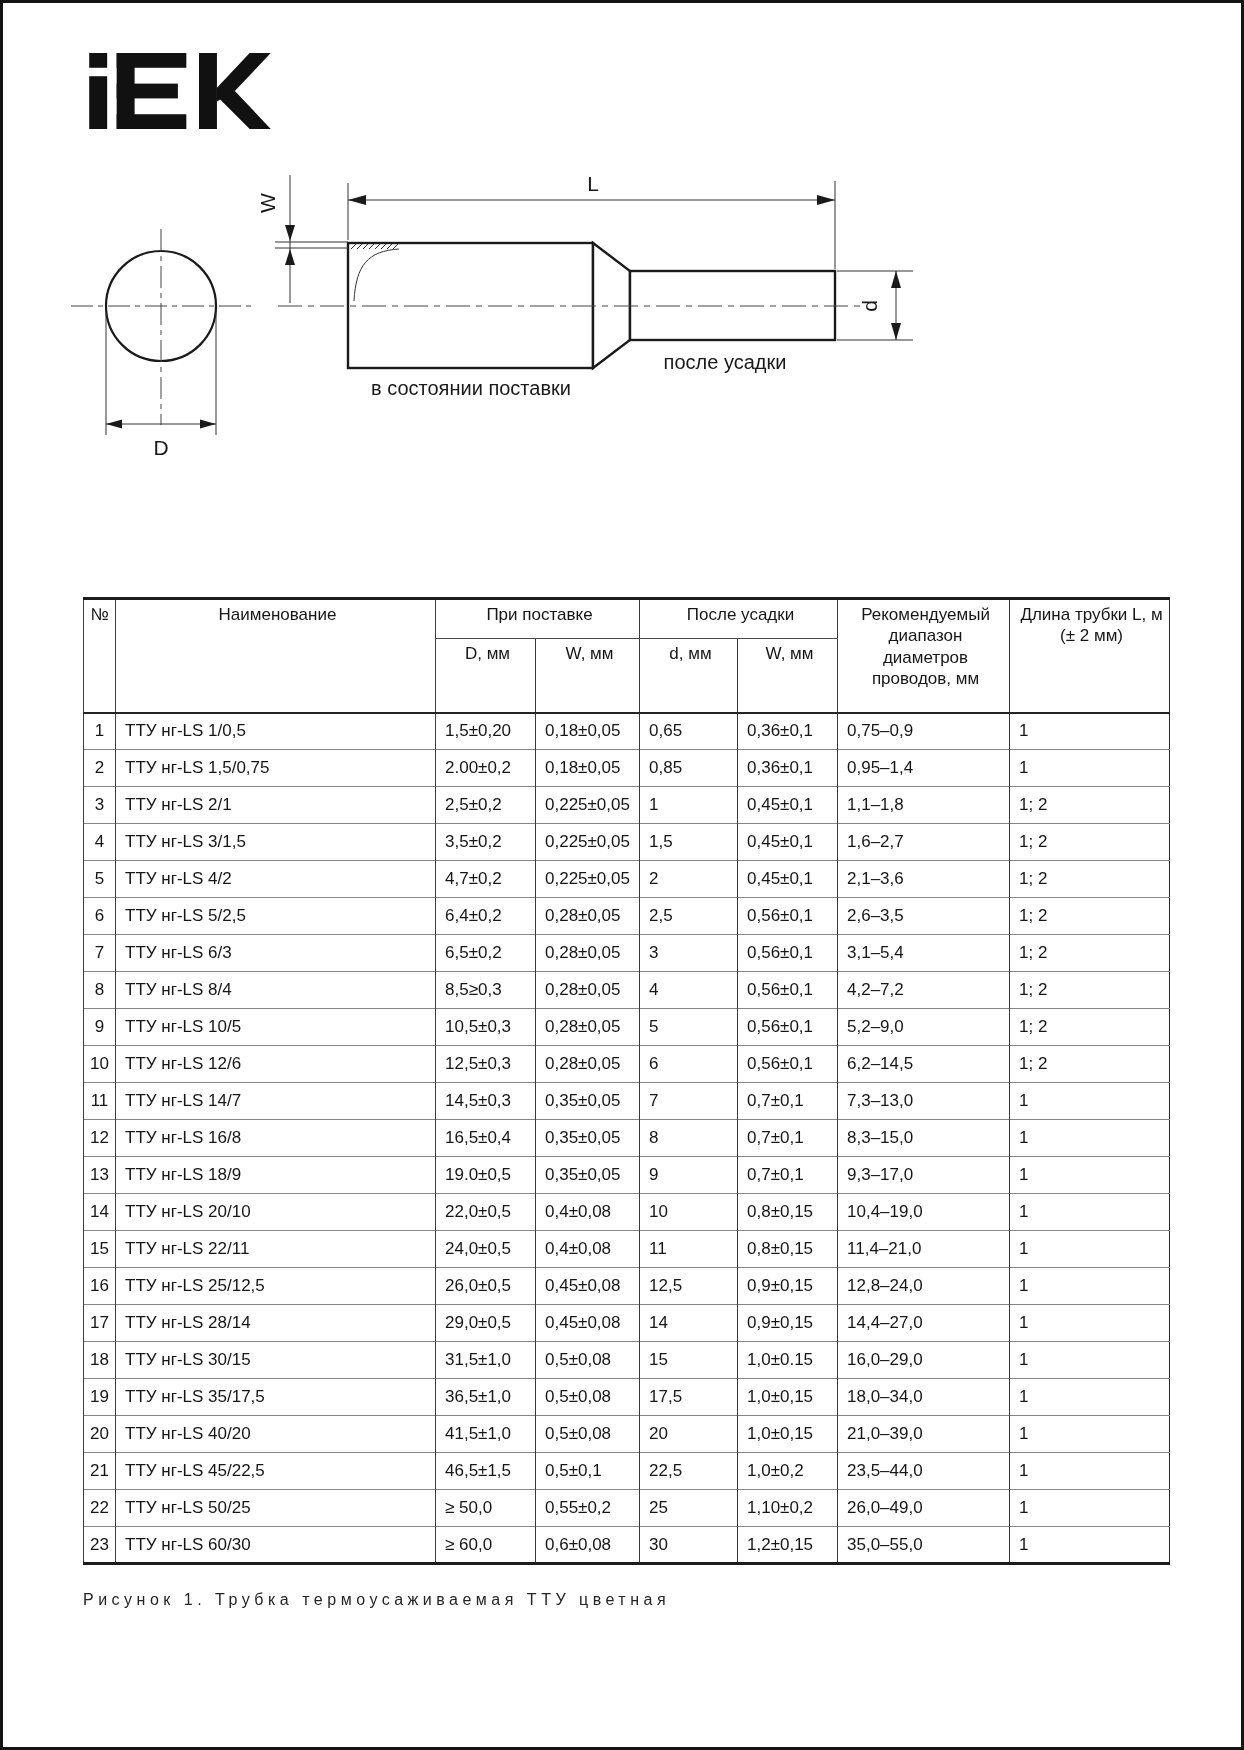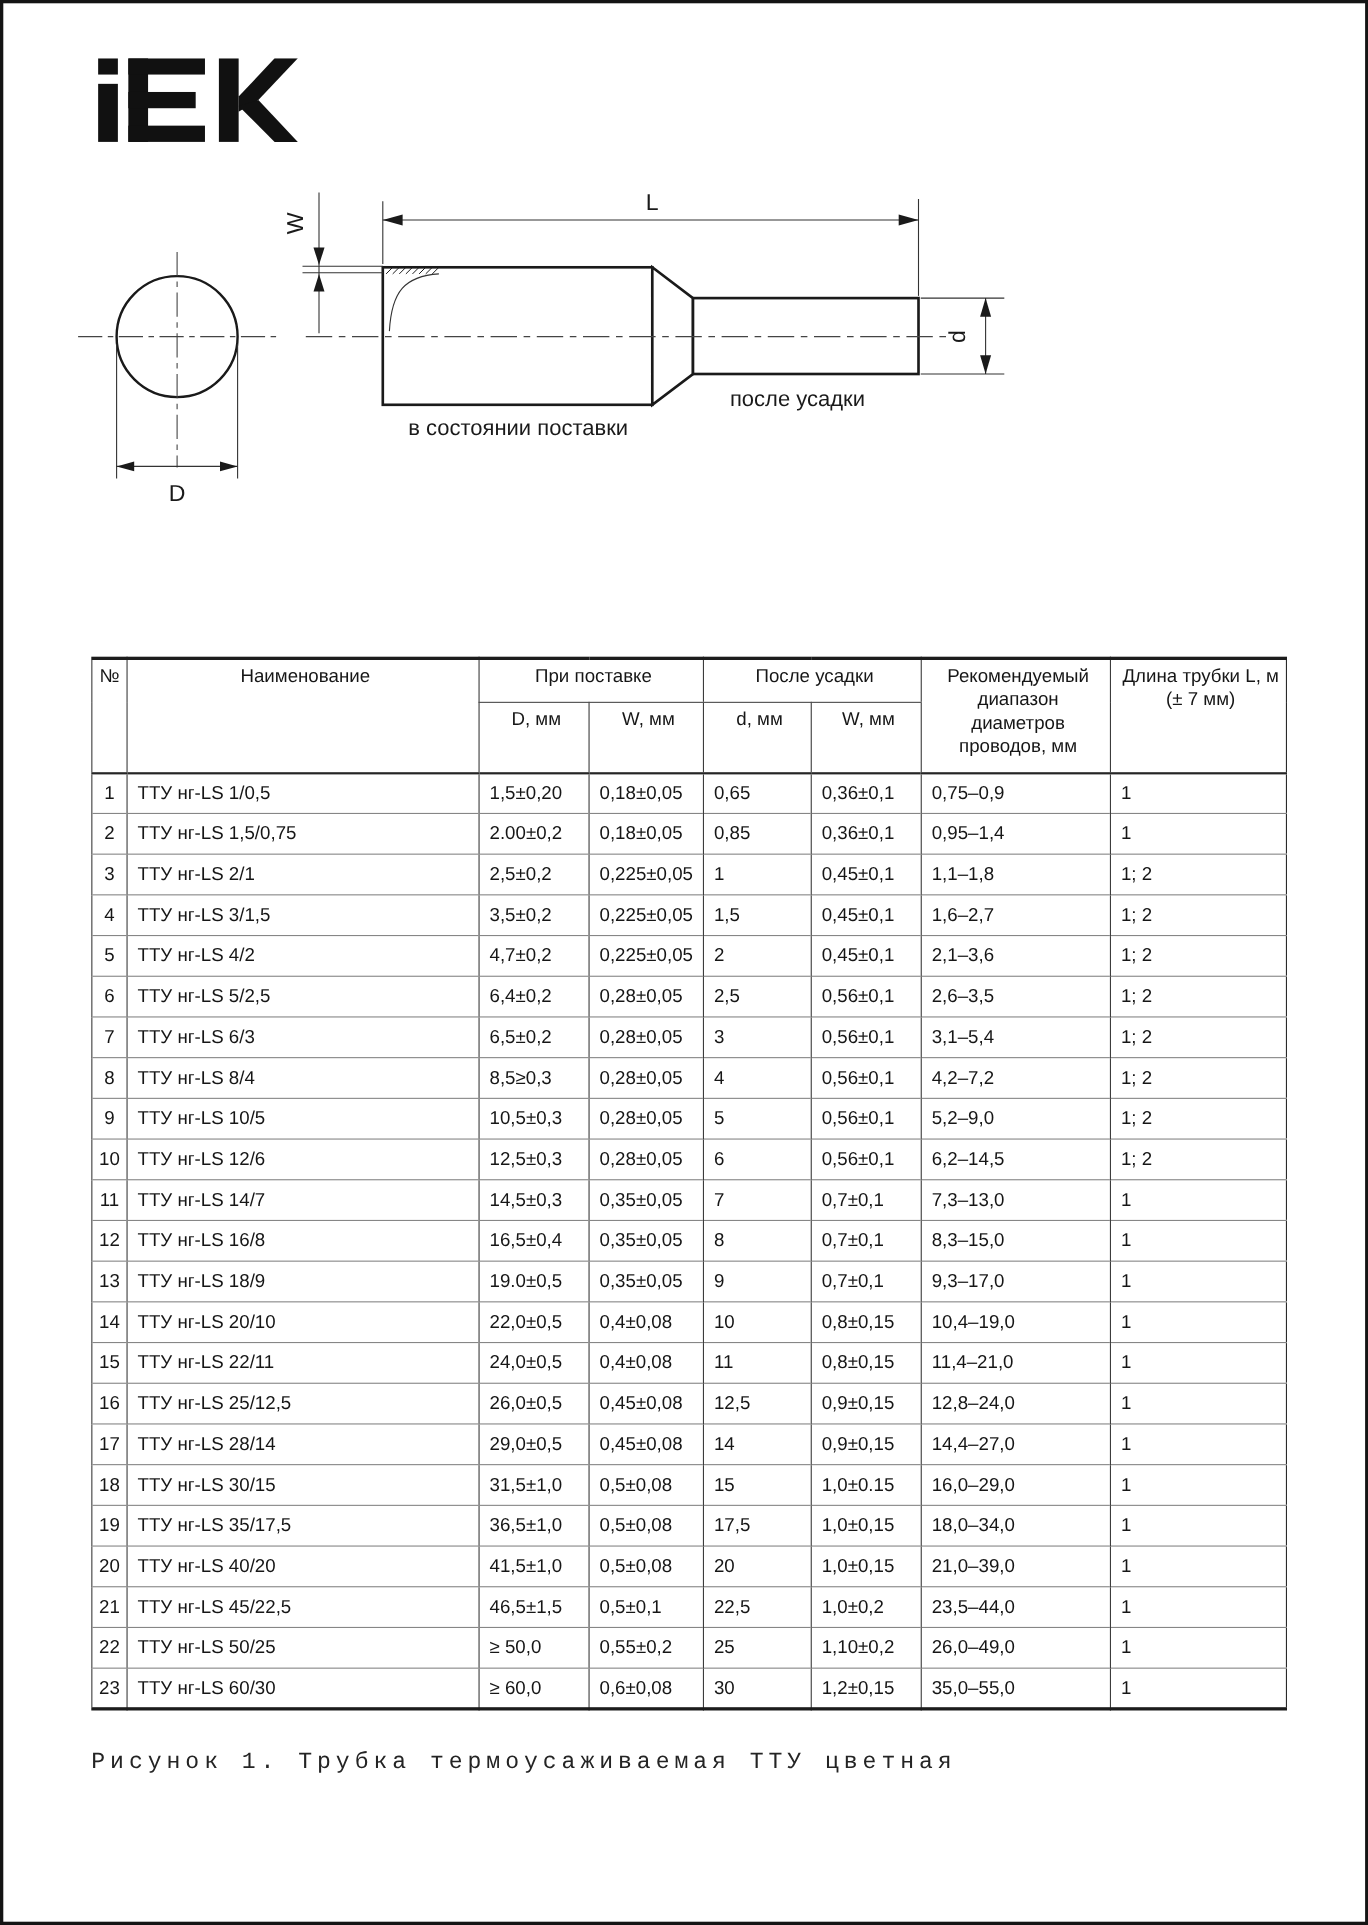--- a/index.html
+++ b/index.html
@@ -20,32 +20,32 @@
     border-left:1.5px solid #2a2a2a; border-right:1.5px solid #2a2a2a;
   }
   table.spec th, table.spec td {
     border-left:1.5px solid #3c3c3c;
     font-weight:normal; text-align:left;
     padding:4px 5px 4px 9px; box-sizing:border-box;
     overflow:hidden; white-space:nowrap;
   }
   table.spec th { border-bottom:1.5px solid #4a4a4a; vertical-align:top; white-space:normal; line-height:1.25;text-align:center; }
   table.spec thead tr.groups th { height:40px; }
-  table.spec thead tr.subs  th { height:64px; }
+  table.spec thead tr.subs  th { height:74px; }
   table.spec thead th.span2 { vertical-align:top; }
   table.spec thead tr.subs th, table.spec thead th.deep { border-bottom:2.5px solid #252525; }
   table.spec tbody td {
     height:37px; vertical-align:middle;
     border-top:1.5px solid #868686;
   }
   table.spec tbody tr:first-child td { border-top:none; }
   table.spec td:first-child, table.spec th.numcol { text-align:center; padding-left:2px; padding-right:2px; }
   .caption {
     position:absolute; left:80px; top:1588px;
-    font-size:21px; letter-spacing:4.5px; color:#242424;font-family:Liberation Mono, monospace;
+    font-size:16px; letter-spacing:4.5px; color:#242424;
   }
   svg text { font-family:"Liberation Sans", sans-serif; }
 </style>
 </head>
 <body>
 
 <div class="page">
 
   <div class="logo">
     <svg width="182" height="76" viewBox="0 0 172 72">
@@ -138,21 +138,21 @@
           <col style="width:172px">
           <col style="width:160px">
       </colgroup>
       <thead>
         <tr class="groups">
           <th rowspan="2" class="numcol deep">№</th>
           <th rowspan="2" class="deep">Наименование</th>
           <th colspan="2" class="span2">При поставке</th>
           <th colspan="2" class="span2">После усадки</th>
           <th rowspan="2" class="deep">Рекомендуемый диапазон диаметров проводов, мм</th>
-          <th rowspan="2" class="deep">Длина трубки L, м (± 7 мм)</th>
+          <th rowspan="2" class="deep">Длина трубки L, м (± 2 мм)</th>
         </tr>
         <tr class="subs">
           <th>D, мм</th>
           <th>W, мм</th>
           <th>d, мм</th>
           <th>W, мм</th>
         </tr>
       </thead>
       <tbody>
       <tr>

